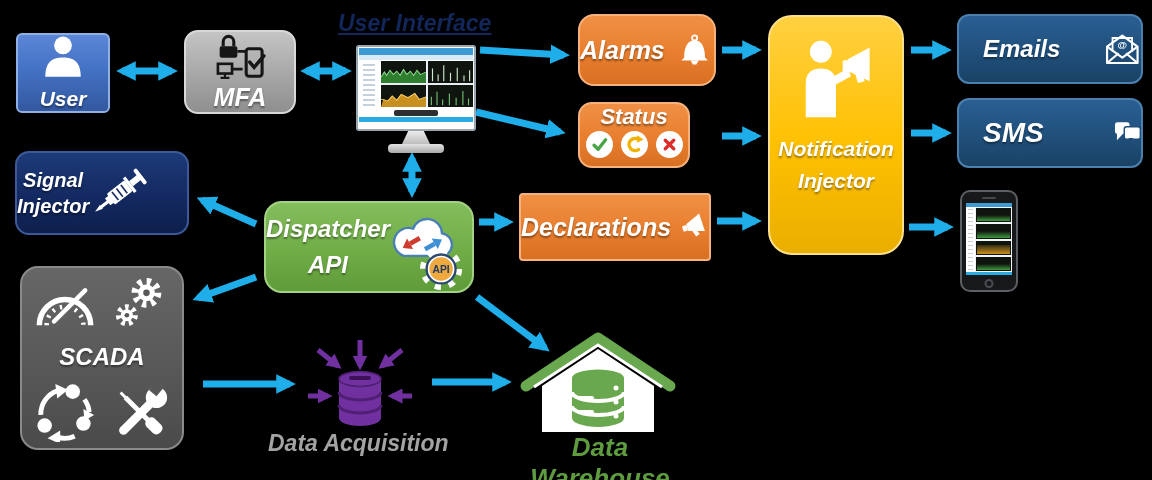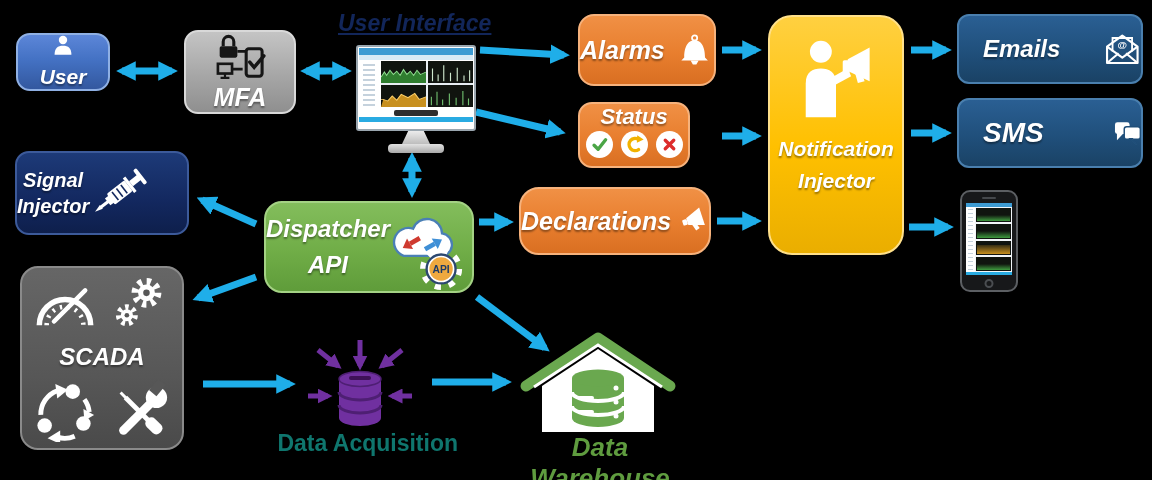--- a/index.html
+++ b/index.html
@@ -3,29 +3,29 @@
 <meta charset="utf-8">
 <style>
   html,body{margin:0;padding:0;background:#000;}
   .canvas{position:relative;width:1152px;height:480px;background:#000;overflow:hidden;
           font-family:"Liberation Sans",sans-serif;}
   .node{position:absolute;box-sizing:border-box;display:flex;align-items:center;justify-content:flex-start;}
   .lbl{font-style:italic;font-weight:bold;color:#fff;text-shadow:0 2px 2px rgba(0,0,0,.4);line-height:1.15;}
   .overlay{position:absolute;left:0;top:0;pointer-events:none;}
 
   
-  .box-user{left:16px;top:33px;width:94px;height:58px;border-radius:14px;flex-direction:column;gap:10px;
+  .box-user{left:16px;top:33px;width:94px;height:80px;border-radius:6px;flex-direction:column;gap:10px;
             background:linear-gradient(180deg,#5c86d8,#4472c4 45%,#33589f);border:2px solid #8fb0e4;}
   .box-mfa{left:184px;top:30px;width:112px;height:84px;border-radius:14px;flex-direction:column;
            background:linear-gradient(180deg,#c4c4c4,#a6a6a6 55%,#8f8f8f);border:2px solid #d9d9d9;}
   .box-alarms{left:578px;top:14px;width:138px;height:72px;border-radius:16px;gap:10px;
               background:linear-gradient(180deg,#f09045,#e87e2e 55%,#d96f22);border:2px solid #f6b27c;}
   .box-status{left:578px;top:102px;width:112px;height:66px;border-radius:14px;flex-direction:column;gap:2px;
               background:linear-gradient(180deg,#f09045,#e87e2e 55%,#d96f22);border:2px solid #f6b27c;}
-  .box-decl{left:519px;top:187px;width:192px;height:68px;border-radius:20px;gap:10px;
+  .box-decl{left:519px;top:193px;width:192px;height:68px;border-radius:4px;gap:10px;
             background:linear-gradient(180deg,#f09045,#e87e2e 55%,#d96f22);border:2px solid #f6b27c;}
   .box-notif{left:768px;top:15px;width:136px;height:240px;border-radius:24px;flex-direction:column;gap:10px;
              background:linear-gradient(180deg,#ffd040,#ffc000 55%,#eaae00);border:2px solid #ffe08a;padding-top:14px;}
   .box-emails,.box-sms{width:186px;height:70px;border-radius:12px;gap:18px;
              background:linear-gradient(180deg,#2a5f93,#1f4e79 60%,#1a4265);border:2px solid #4a7fae;
              justify-content:flex-start;padding-left:24px;}
   .box-emails{left:957px;top:14px;}
   .box-sms{left:957px;top:98px;}
   .box-signal{left:15px;top:151px;width:174px;height:84px;border-radius:14px;gap:0;
               background:linear-gradient(180deg,#1d3a78,#13285f 60%,#0e1f4c);border:2px solid #3c5a9a;}
@@ -37,22 +37,22 @@
   .scada-cell{display:flex;align-items:center;justify-content:center;}
   .scada-label{grid-column:1/3;display:flex;align-items:center;justify-content:center;}
 
   
   .t-user{font-size:21px;} .t-mfa{font-size:25px;} .t-alarms{font-size:25px;}
   .t-status{font-size:22px;} .t-decl{font-size:25px;} .t-notif{font-size:21px;text-align:center;line-height:1.5;}
   .t-emails{font-size:24px;} .t-sms{font-size:28px;} .t-signal{font-size:20px;text-align:center;line-height:1.3;}
   .t-dispatcher{font-size:24px;text-align:center;line-height:1.5;} .t-scada{font-size:24px;}
   .t-ui{position:absolute;left:338px;top:10px;width:164px;font-size:23px;font-style:italic;
         font-weight:bold;color:#12265a;text-decoration:underline;}
-  .t-dataacq{position:absolute;left:268px;top:430px;width:190px;text-align:right;font-size:23px;
-             font-weight:bold;color:#0f766e;}
+  .t-dataacq{position:absolute;left:268px;top:430px;width:190px;text-align:left;font-size:23px;
+             font-style:italic;font-weight:bold;color:#a3a3a3;}
   .t-datawh{position:absolute;left:505px;top:432px;width:190px;text-align:center;font-size:26px;
             font-style:italic;font-weight:bold;color:#5f9c3f;}
 
   
   .monitor-screen{position:absolute;left:356px;top:45px;width:120px;height:86px;background:#fff;
                   border:2px solid #9aa6af;border-radius:3px;box-sizing:border-box;overflow:hidden;}
   .m-topbar{height:7px;background:#3d9bd3;margin:1px 1px 0 1px;}
   .m-toolbar{height:5px;background:#d8eaf6;margin:0 1px;}
   .m-body{display:flex;height:46px;margin:1px;}
   .m-side{width:22px;background-image:linear-gradient(to bottom,#c5d2dd 0 2px,transparent 2px 5px);

